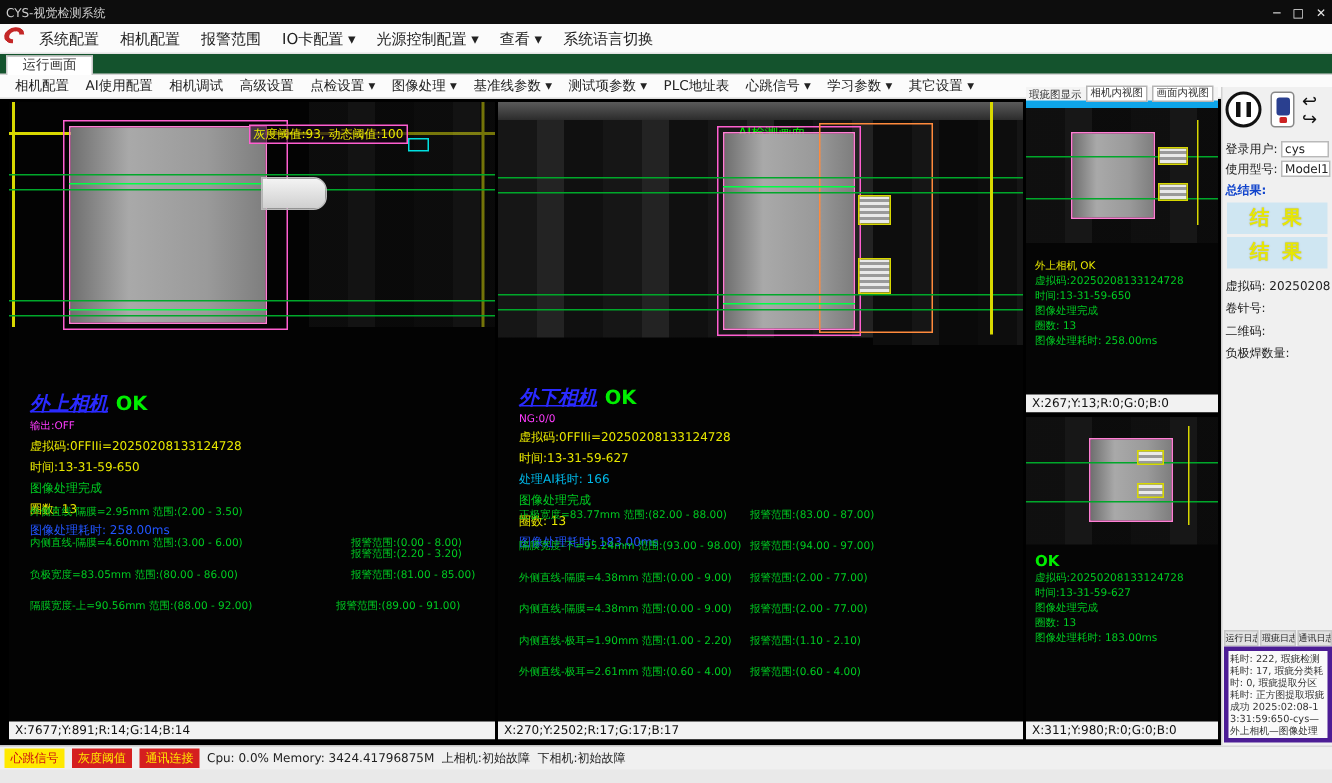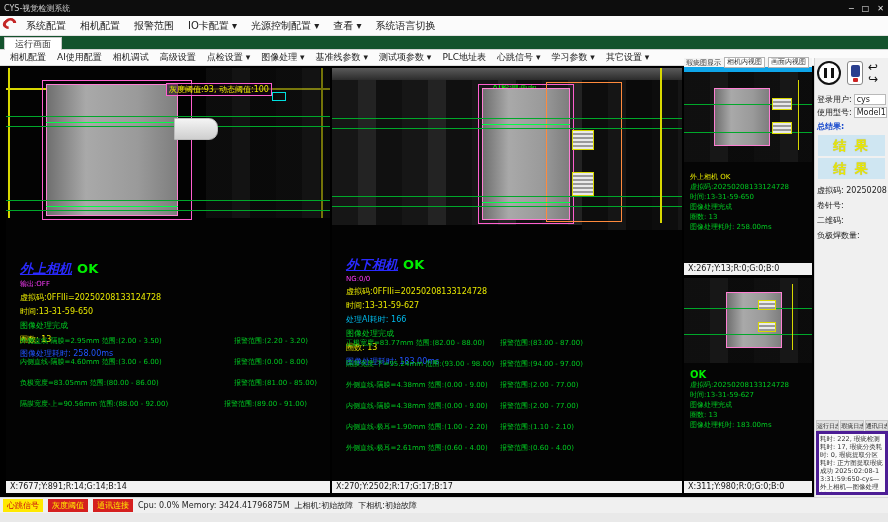--- a/index.html
+++ b/index.html
@@ -218,21 +218,21 @@
       <div class="l-mag">输出:OFF</div>
       <div class="l-yel">虚拟码:0FFIIi=20250208133124728</div>
       <div class="l-yel">时间:13-31-59-650</div>
       <div class="l-grn">图像处理完成</div>
       <div class="l-yel">圈数: 13</div>
       <div class="l-blu">图像处理耗时: 258.00ms</div>
     </div>
     <div class="mrows" style="top:268px;">
       <div class="mrow">
         <span class="m">外侧直线-隔膜=2.95mm 范围:(2.00 - 3.50)</span>
-        <span class="a" style="left:228px;">报警范围:(2.20 - 3.20)</span>
+        <span class="a" style="left:228px;margin-top:28px;">报警范围:(2.20 - 3.20)</span>
         </div>
       <div class="mrow">
         <span class="m">内侧直线-隔膜=4.60mm 范围:(3.00 - 6.00)</span>
         <span class="a" style="left:228px;">报警范围:(0.00 - 8.00)</span>
         </div>
       <div class="mrow">
         <span class="m">负极宽度=83.05mm 范围:(80.00 - 86.00)</span>
         <span class="a" style="left:228px;">报警范围:(81.00 - 85.00)</span>
         </div>
       <div class="mrow">

